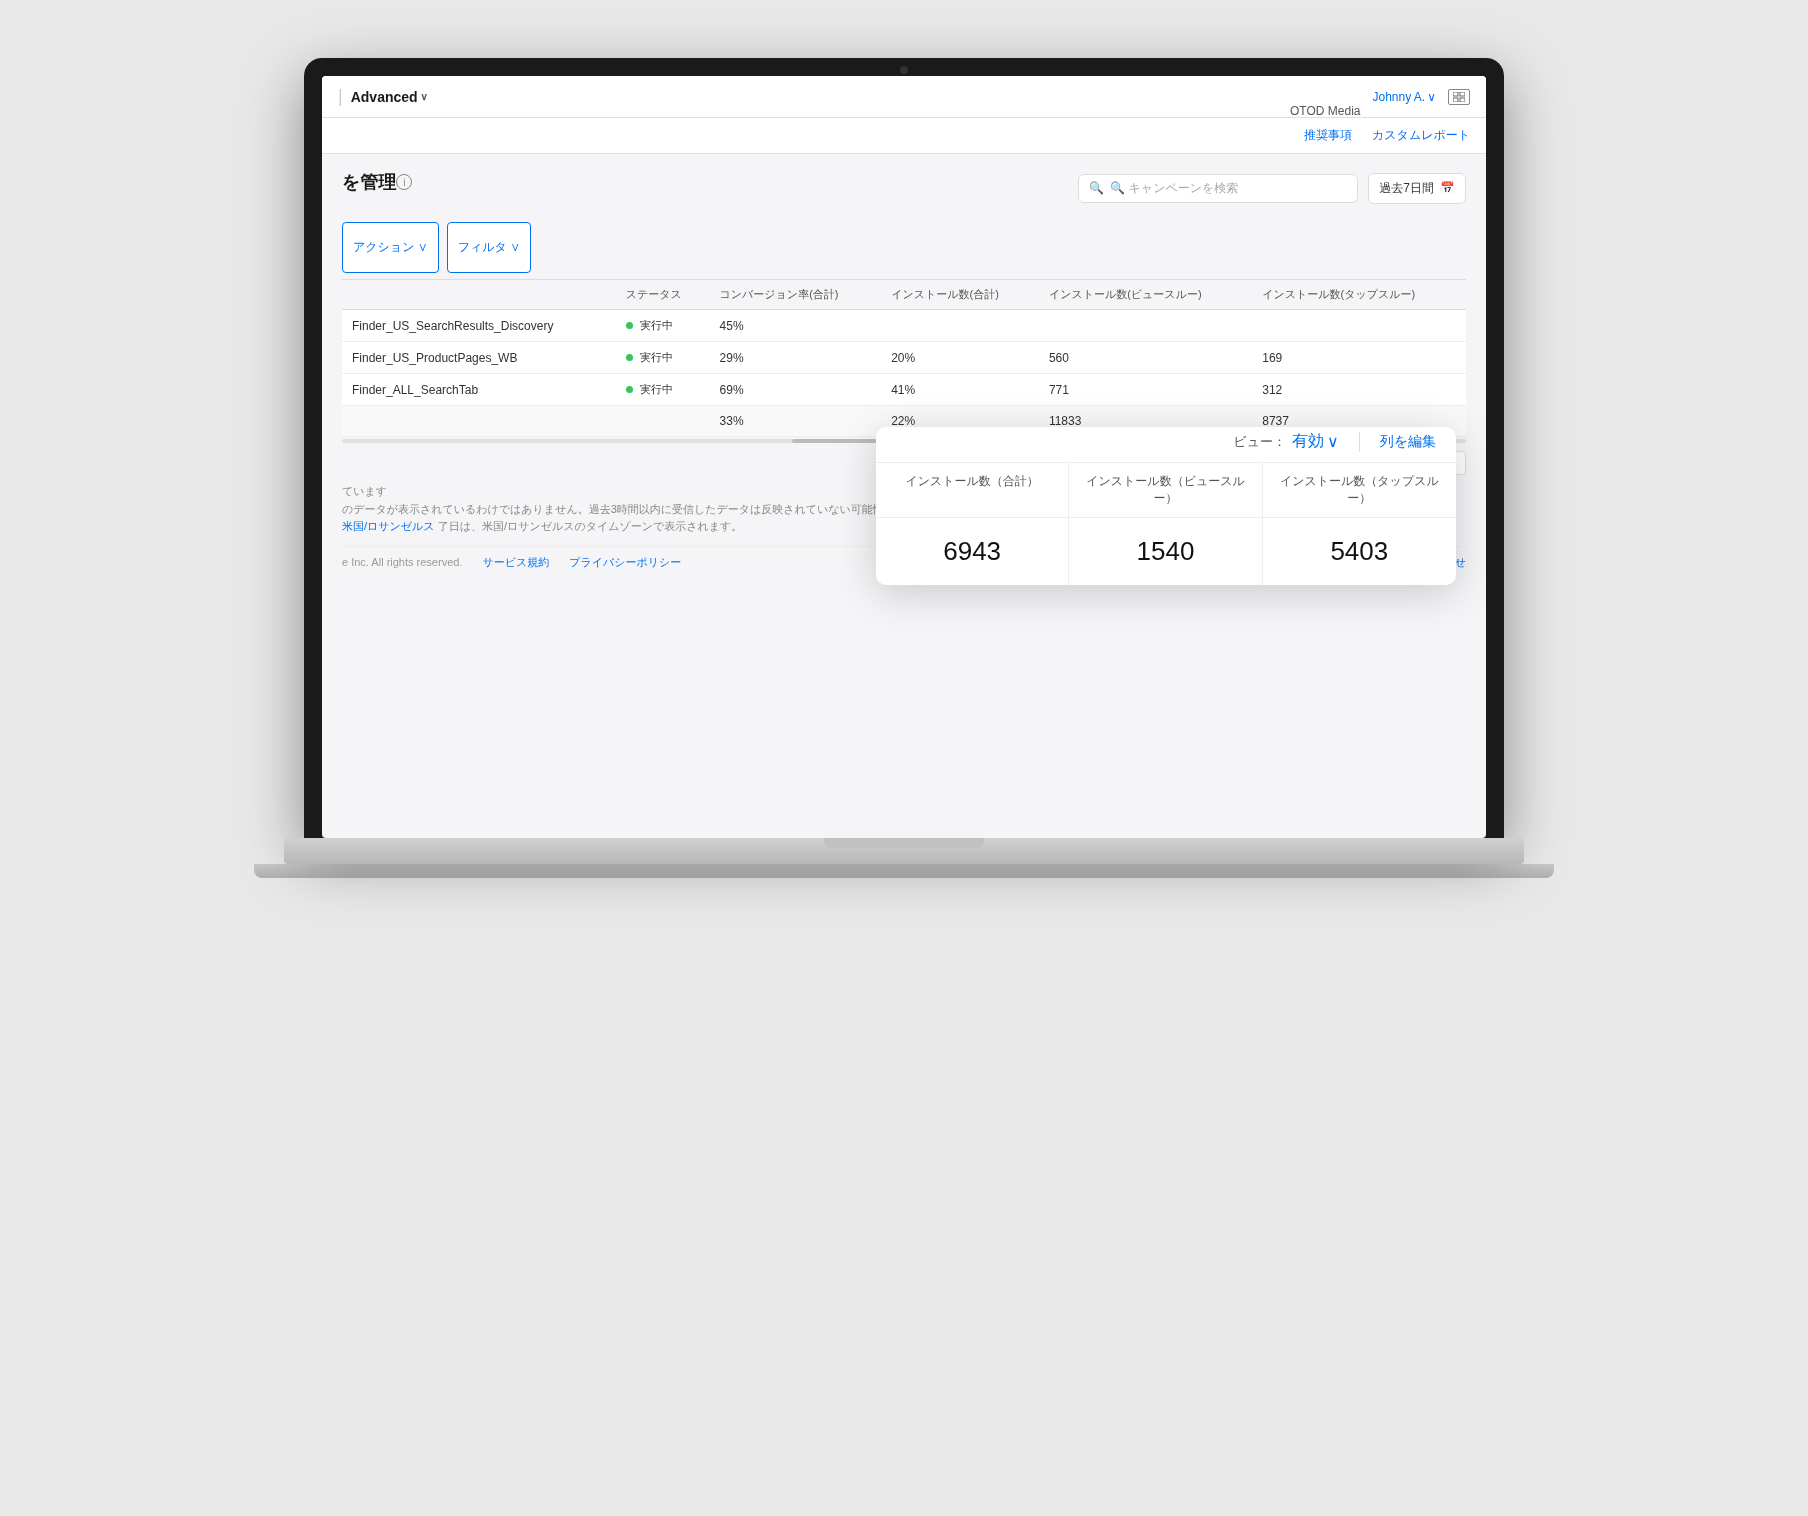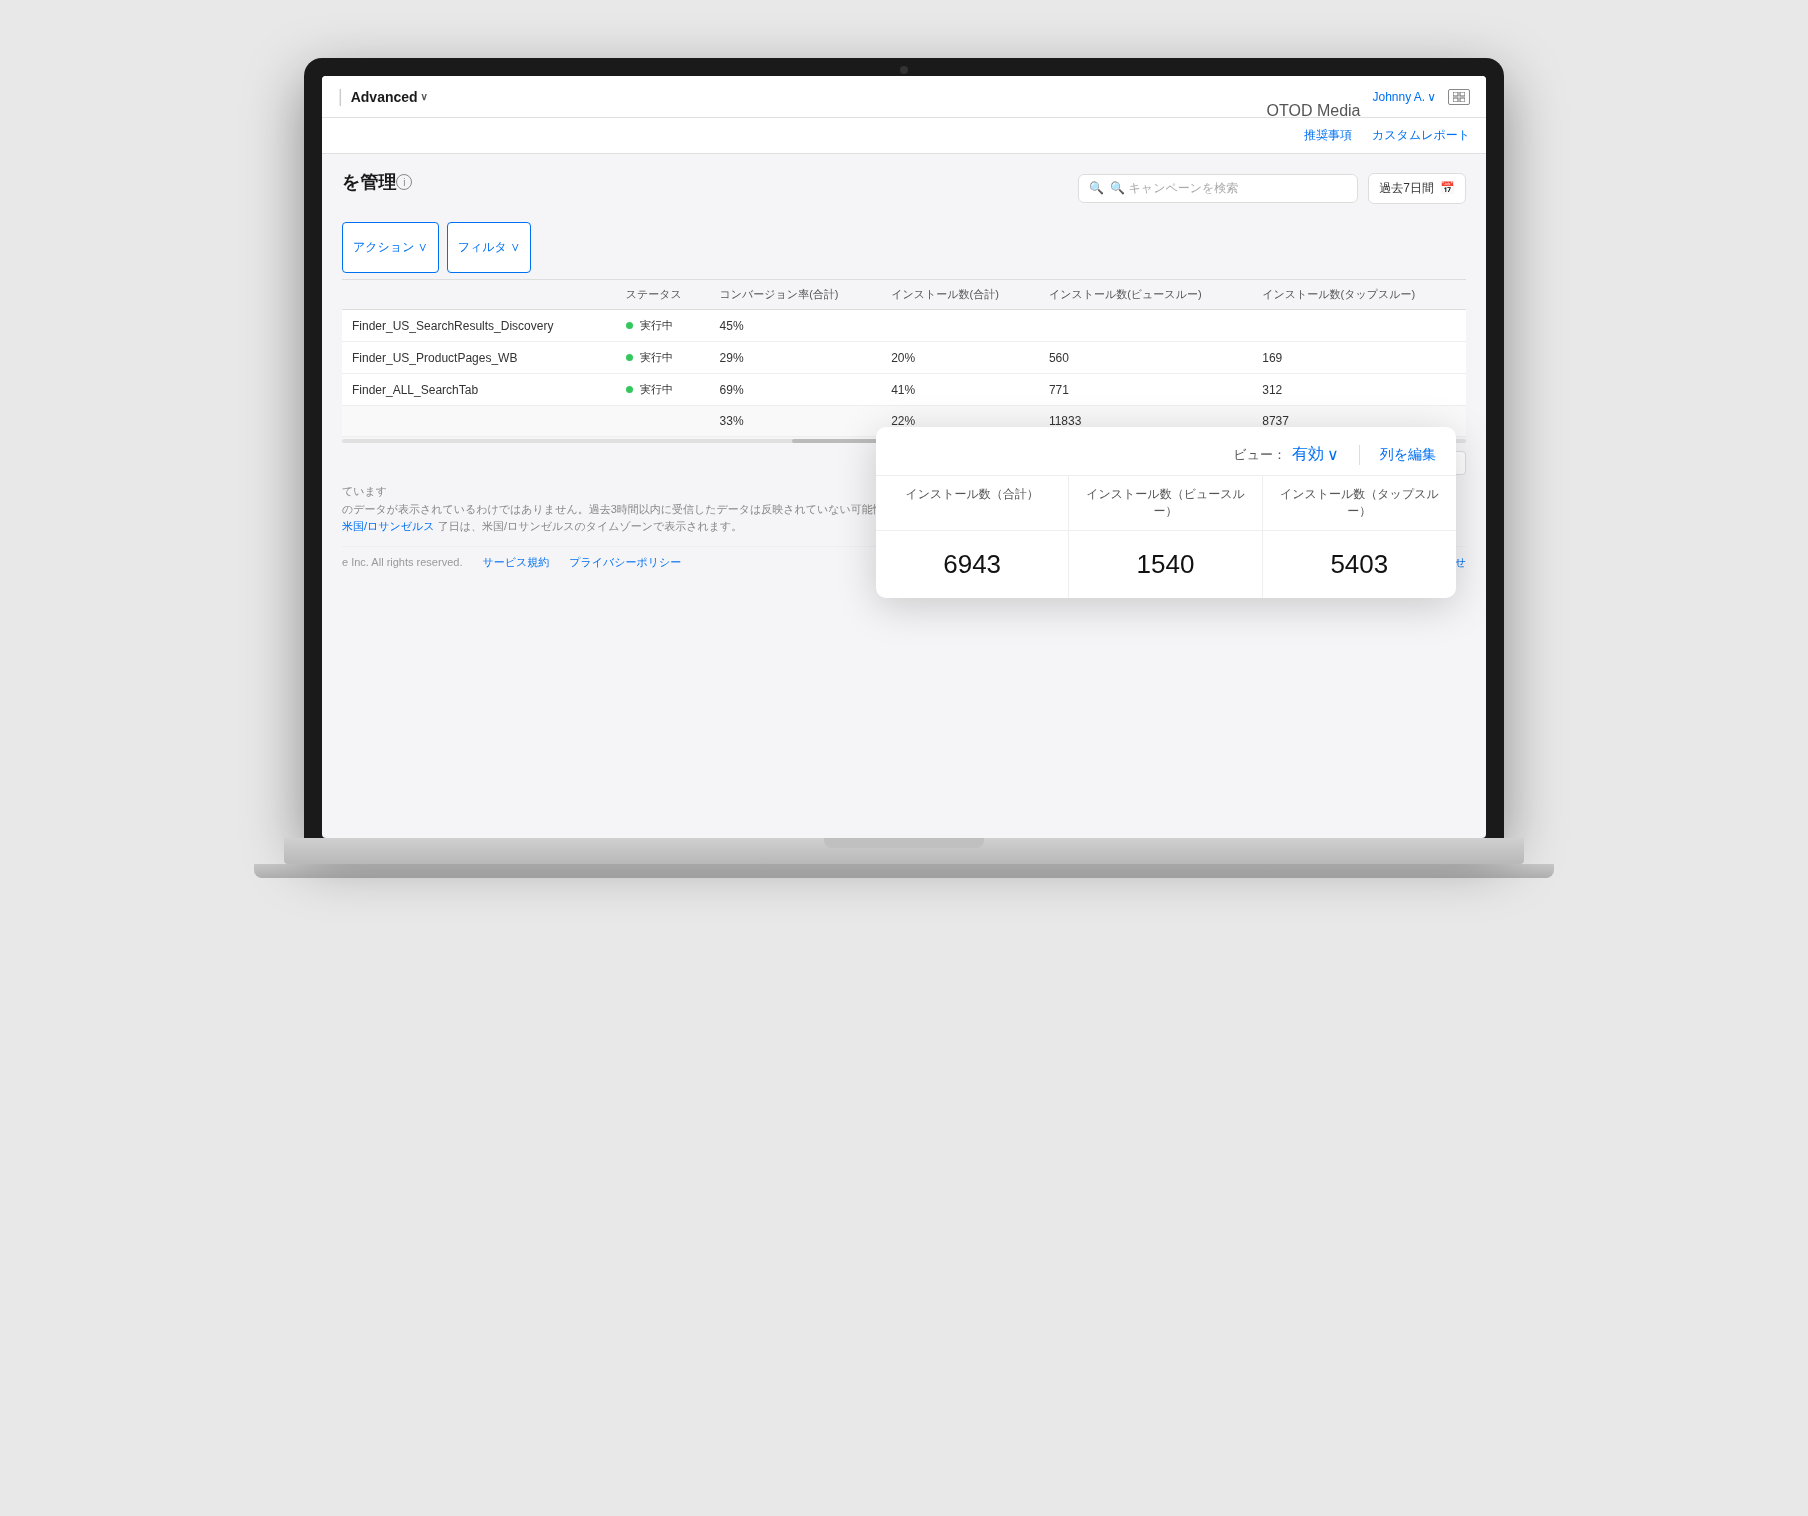--- a/index.html
+++ b/index.html
@@ -83,21 +83,21 @@
     .chevron-down {
       font-size: 10px;
       color: #555;
     }
     .top-bar-right {
       display: flex;
       align-items: center;
       gap: 12px;
     }
     .top-bar-org {
-      font-size: 16px;
+      font-size: 12px;
       color: #555;
       margin-top: 28px;
     }
     .top-bar-user {
       font-size: 12px;
       color: #0070f3;
       display: flex;
       align-items: center;
       gap: 2px;
     }
@@ -261,21 +261,21 @@
       background: #fff;
       border-radius: 10px;
       box-shadow: 0 8px 40px rgba(0,0,0,0.18);
       z-index: 100;
       overflow: hidden;
     }
     .popup-header {
       display: flex;
       align-items: center;
       justify-content: flex-end;
-      padding: 17px 20px 0 20px;
+      padding: 4px 20px 0 20px;
       gap: 20px;
       border-bottom: 1px solid #eee;
       padding-bottom: 10px;
     }
     .popup-view-label {
       font-size: 13px;
       color: #555;
     }
     .popup-view-value {
       color: #0070f3;

